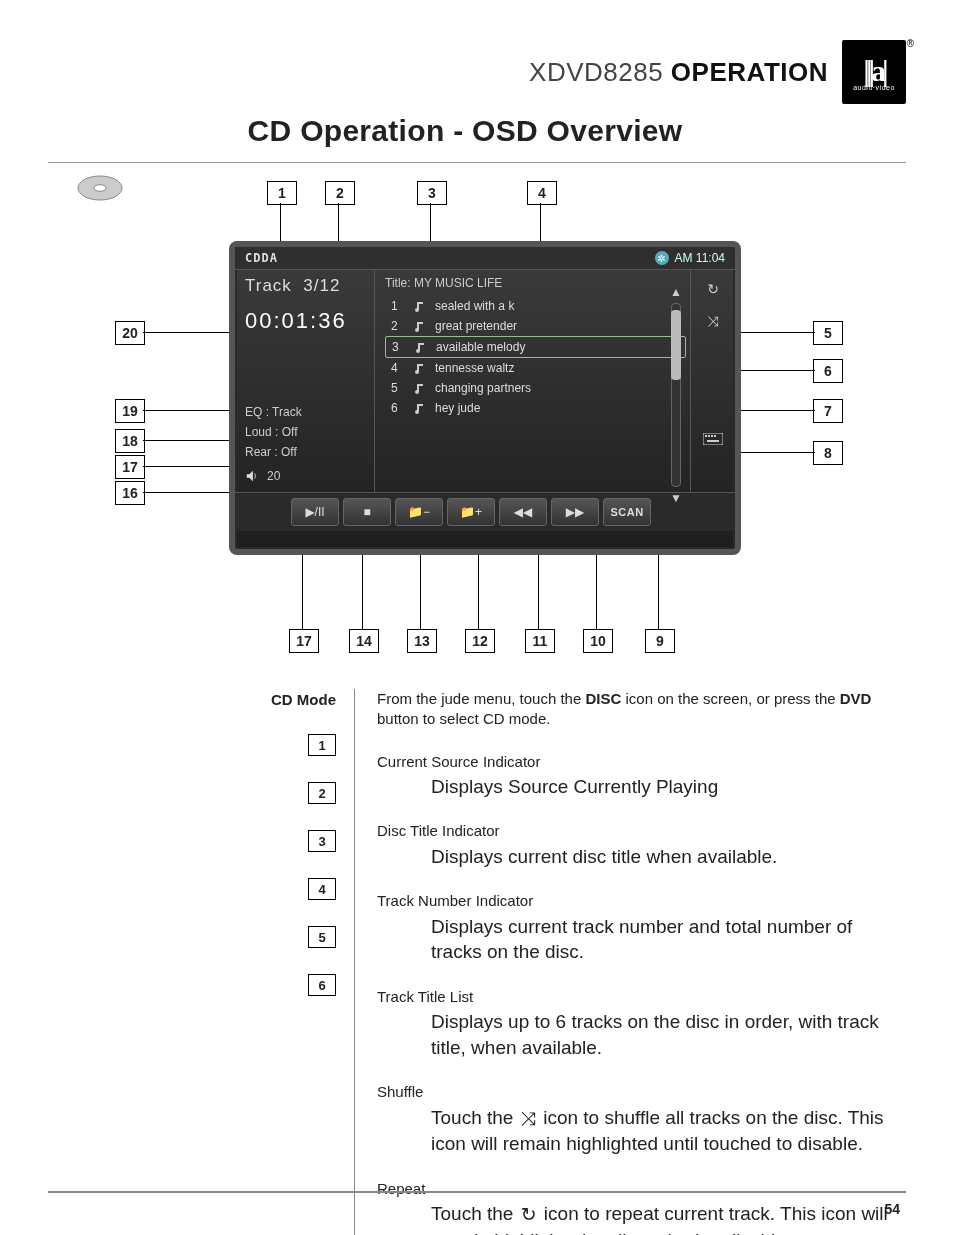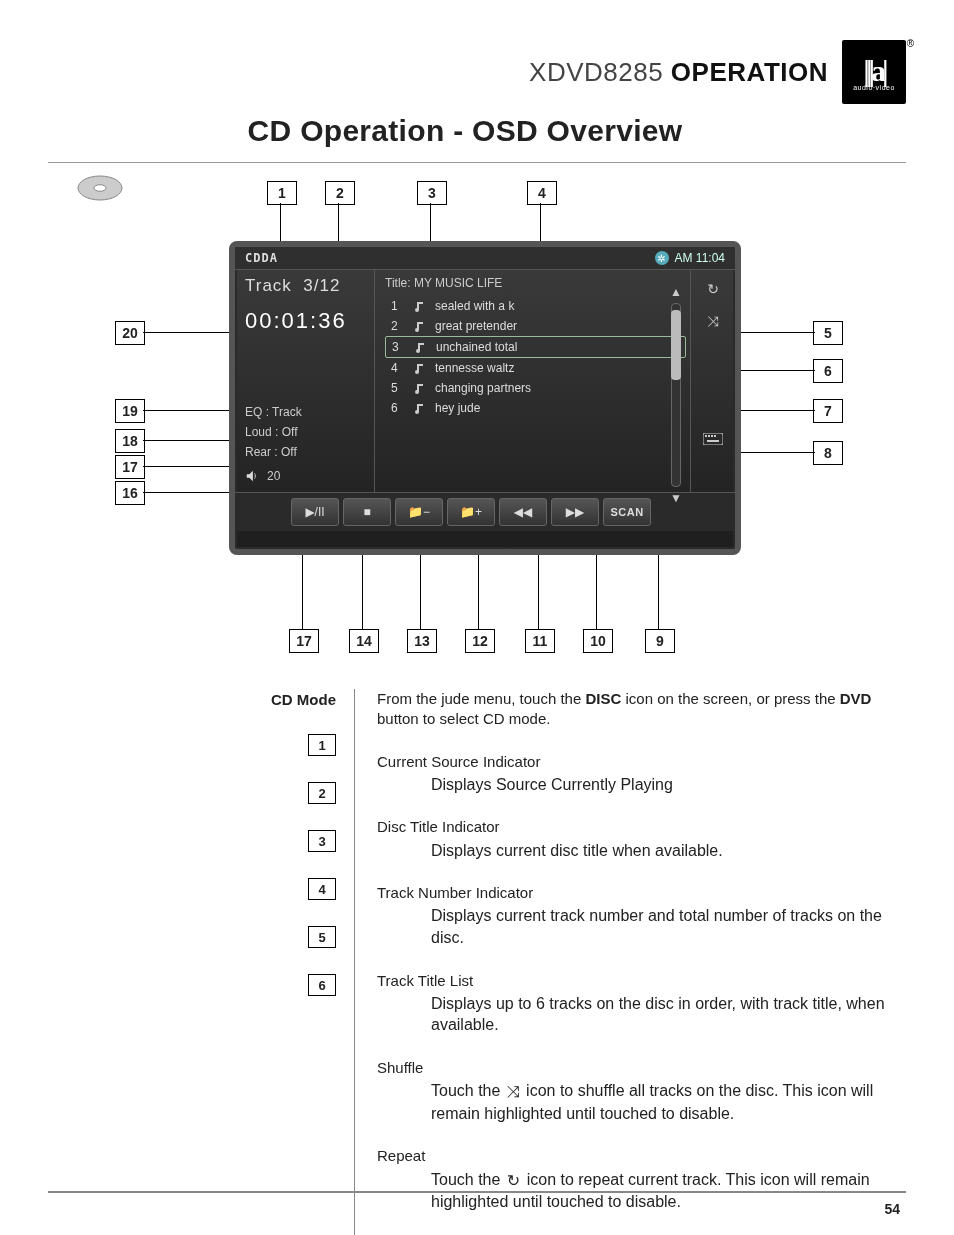--- a/index.html
+++ b/index.html
@@ -48,21 +48,21 @@
 
 .legend{display:grid;grid-template-columns:170px 1px 1fr;column-gap:18px;margin:6px 18px 0 118px}
 .vline{background:#888;width:1px}
 .lcol{display:flex;flex-direction:column;gap:26px;align-items:flex-end;padding-top:2px}
 .lrow{display:flex;align-items:flex-start;gap:10px}
 .lnum{width:26px;height:20px;border:1.5px solid #000;font-weight:700;font-size:13px;display:flex;align-items:center;justify-content:center}
 .rcol{padding-left:4px;font-size:15px;line-height:1.35}
 .first-label{font-weight:700;font-size:15px}
 .item{margin-bottom:22px}
 .item .t{font-size:15px}
-.item .d{margin:2px 0 0 54px;font-size:16px}
+.item .d{margin:2px 0 0 54px;font-size:19px}
 .item .d .ico{display:inline-block;vertical-align:middle;margin:0 2px}
 .pg{position:absolute;right:54px;bottom:18px;font-size:14px;font-weight:700}
 .btm-rule{position:absolute;left:48px;right:48px;bottom:42px;border-top:2px solid #888}
 </style>
 </head>
 <body>
 <div class="page">
 
 <div class="hdr">
   <div class="hdr-title">
@@ -173,21 +173,21 @@
                 <svg class="note" viewBox="0 0 12 12">
                   <path d="M4 2h6v2H6v6a2 2 0 1 1-2-2z" fill="#ccc"></path>
                 </svg>
                 <span>great pretender</span>
               </div>
               <div class="trow sel">
                 <span style="width:12px">3</span>
                 <svg class="note" viewBox="0 0 12 12">
                   <path d="M4 2h6v2H6v6a2 2 0 1 1-2-2z" fill="#ccc"></path>
                 </svg>
-                <span>unchained total</span>
+                <span>available melody</span>
               </div>
               <div class="trow">
                 <span style="width:12px">4</span>
                 <svg class="note" viewBox="0 0 12 12">
                   <path d="M4 2h6v2H6v6a2 2 0 1 1-2-2z" fill="#ccc"></path>
                 </svg>
                 <span>tennesse waltz</span>
               </div>
               <div class="trow">
                 <span style="width:12px">5</span>

